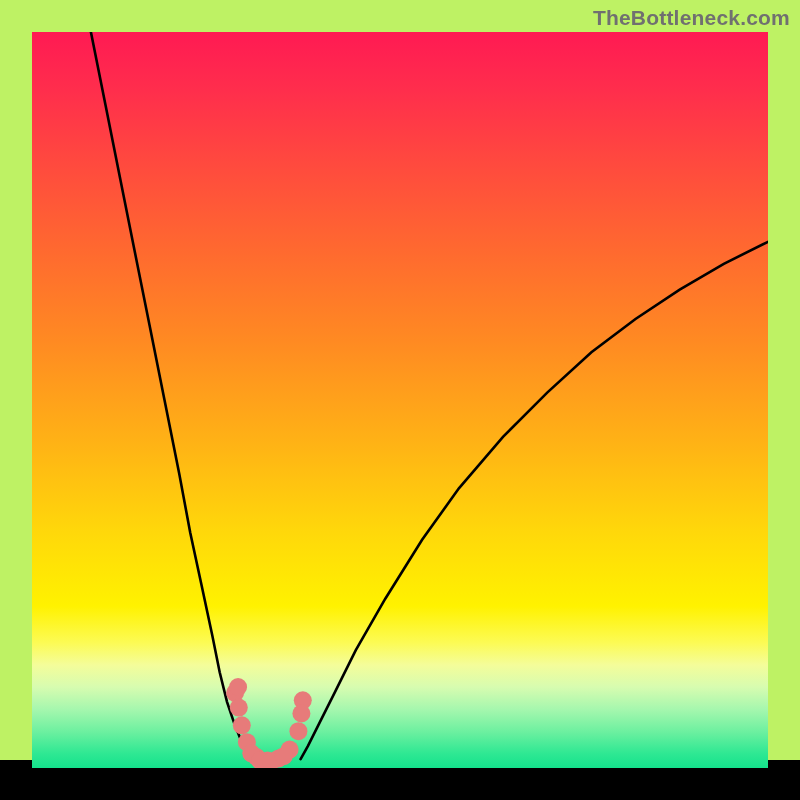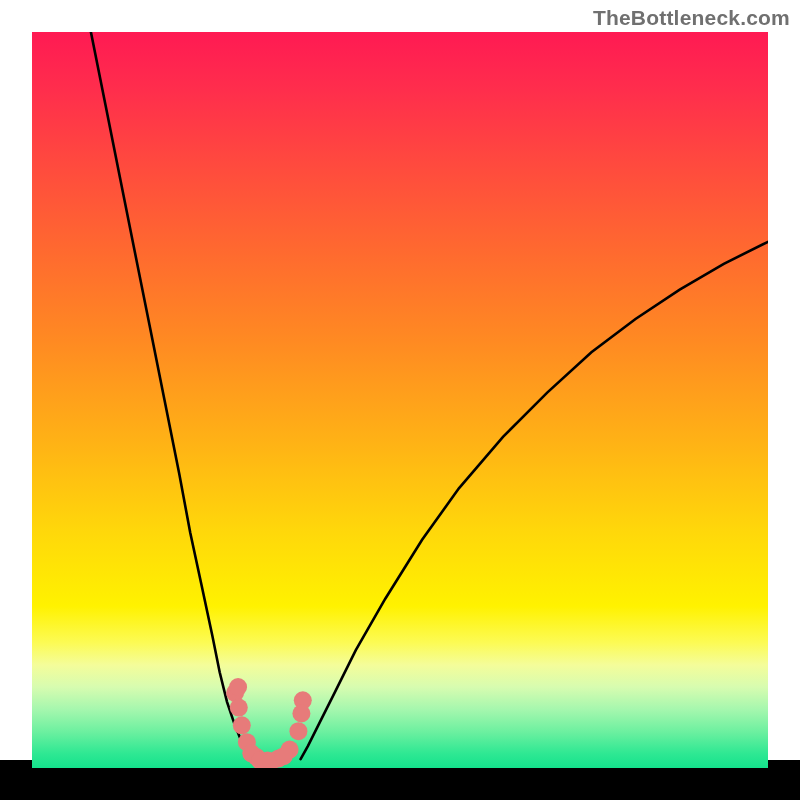--- a/index.html
+++ b/index.html
@@ -9,21 +9,21 @@
     height: 800px;
     background: #000;
     overflow: hidden;
   }
   .frame {
     position: absolute;
     left: 0;
     top: 0;
     width: 800px;
     height: 760px;
-    background: #ffffff;
+    background: #bef264;
   }
   .plot {
     position: absolute;
     left: 32px;
     top: 32px;
     width: 736px;
     height: 736px;
     overflow: hidden;
   }
   .gradient {

